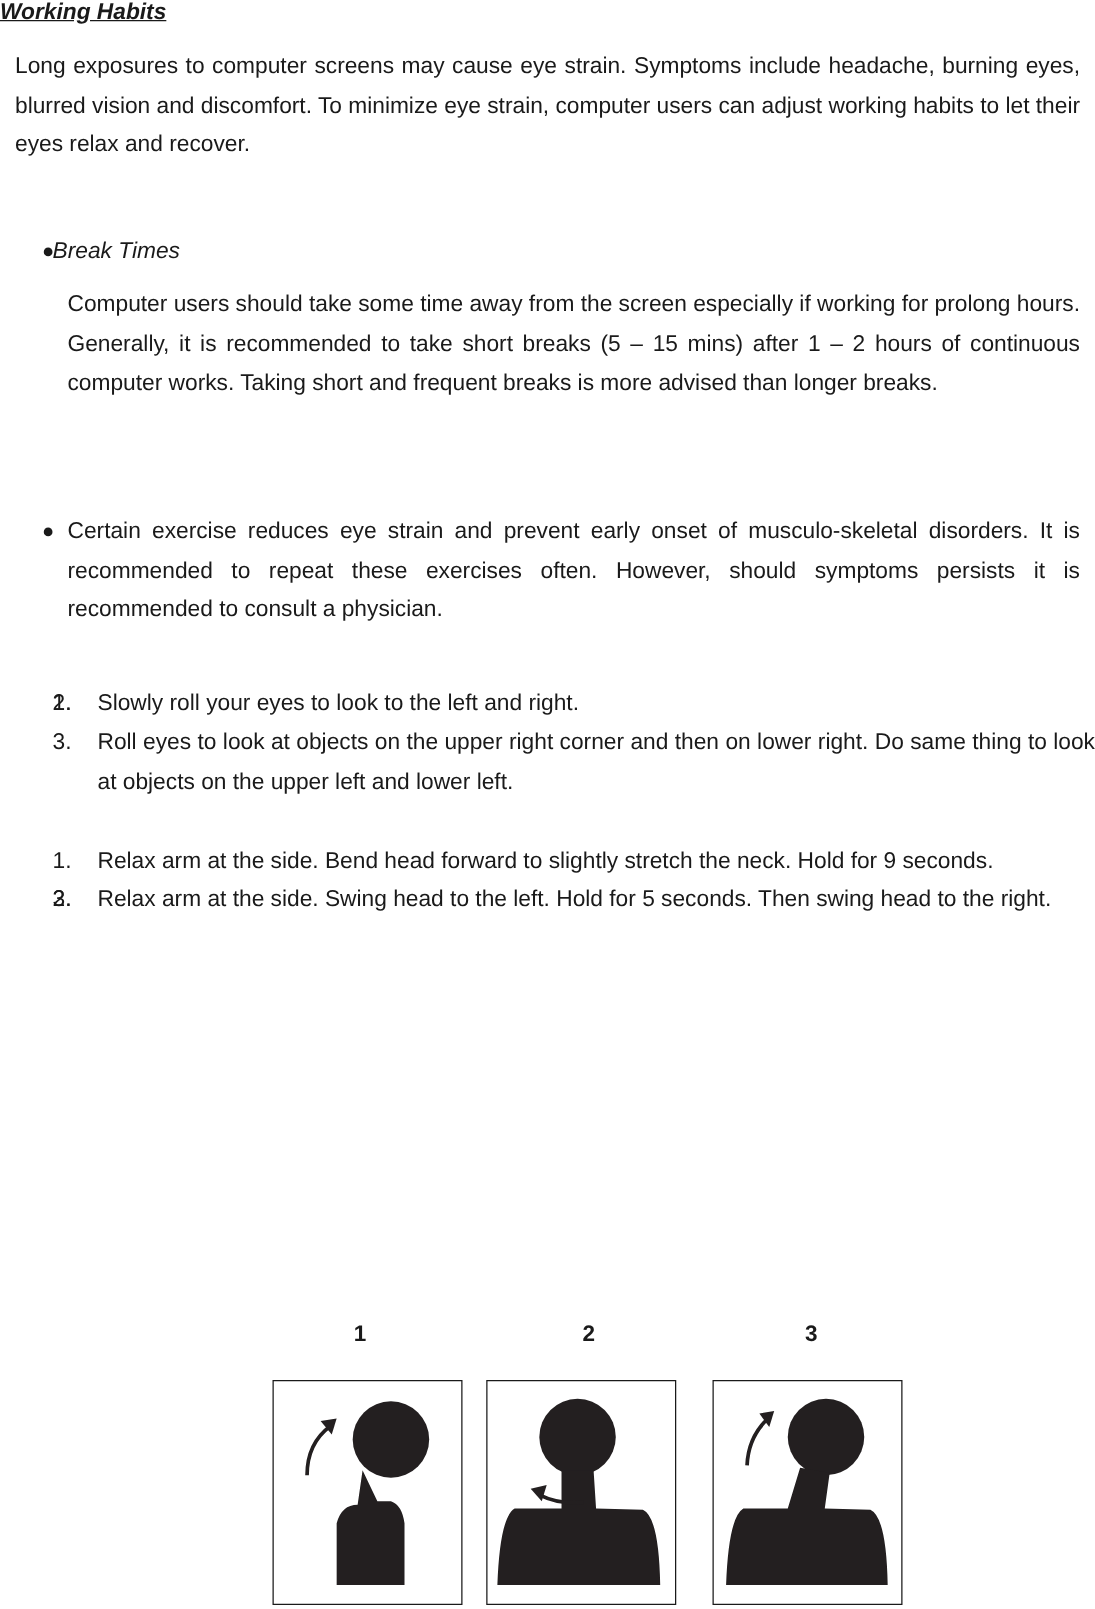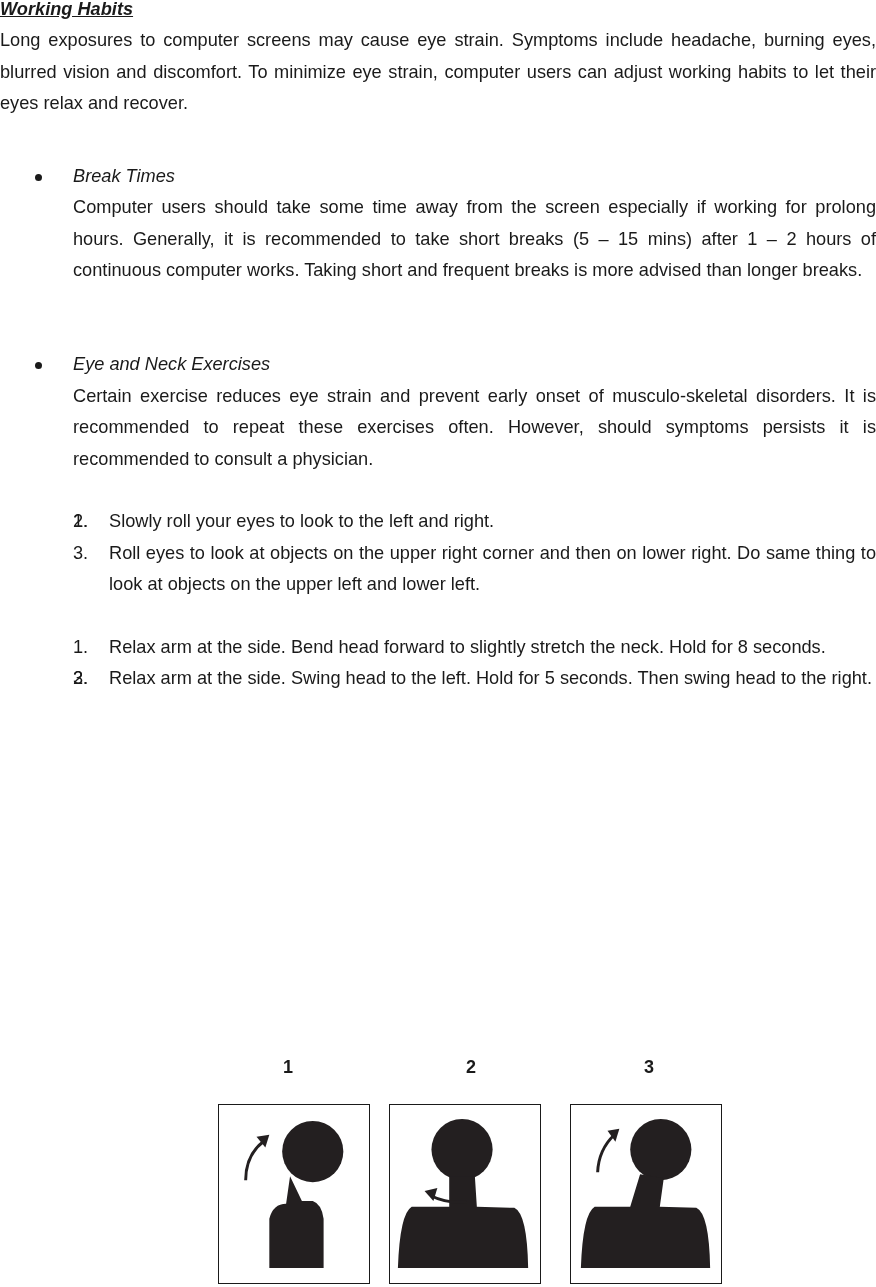--- a/index.html
+++ b/index.html
@@ -3,23 +3,23 @@
 <meta charset="utf-8">
 <style>
   html, body { margin: 0; padding: 0; background: #ffffff; }
   body {
     width: 876px; height: 1287px; overflow: hidden; position: relative;
     font-family: "Liberation Sans", "DejaVu Sans", sans-serif;
     color: #1a1a1a; font-size: 18.2px; line-height: 31.4px;
   }
   .page { position: absolute; left: 0; top: -6px; width: 876px; }
   .title { font-weight: bold; font-style: italic; text-decoration: underline; margin: 0; }
-  .just { text-align: justify; margin: 0; }
+  .just { text-align: justify; margin: 12px; }
   .gap { height: 31.4px; }
-  .bullet { position: relative; padding-left: 73px; padding-right: 0; margin: 0; }
+  .bullet { position: relative; padding-left: 42px; padding-right: 0; margin: 0; }
   .bullet .dot { position: absolute; left: 35px; top: 13px; width: 7px; height: 7px; background: #1a1a1a; border-radius: 50%; }
   .bhead { font-style: italic; margin: 0; }
   .olist { list-style: none; margin: 0; padding: 0; }
   .olist li { position: relative; padding-left: 36px; text-align: justify; }
   .olist li .num { position: absolute; left: 0; top: 0; }
   .figrow { position: absolute; top: 1052px; left: 0; width: 876px; height: 235px; }
   .figlabel { position: absolute; top: 0; font-weight: bold; font-size: 18px; }
   .figbox { position: absolute; top: 52px; width: 152px; height: 180px; border: 1.5px solid #1a1a1a; box-sizing: border-box; background: #fff; }
   .figbox svg { width: 100%; height: 100%; display: block; }
 </style>
@@ -36,33 +36,32 @@
     <span class="dot"></span>
     <p class="bhead">Break Times</p>
     <p class="just">Computer users should take some time away from the screen especially if working for prolong hours. Generally, it is recommended to take short breaks (5 – 15 mins) after 1 – 2 hours of continuous computer works. Taking short and frequent breaks is more advised than longer breaks.</p>
   </div>
   <div class="gap"></div>
 
   <div class="gap"></div>
 
   <div class="bullet">
     <span class="dot"></span>
-    <p class="bhead">Eye and Neck Exercises</p>
     <p class="just">Certain exercise reduces eye strain and prevent early onset of musculo-skeletal disorders. It is recommended to repeat these exercises often. However, should symptoms persists it is recommended to consult a physician.</p>
     <div class="gap"></div>
 
     <ol class="olist">
       <li><span class="num">1.</span></li>
       <li><span class="num">2.</span><span>Slowly roll your eyes to look to the left and right.</span></li>
       <li><span class="num">3.</span><span>Roll eyes to look at objects on the upper right corner and then on lower right. Do same thing to look at objects on the upper left and lower left.</span></li>
     </ol>
     <div class="gap"></div>
 
     <ol class="olist">
-      <li><span class="num">1.</span><span>Relax arm at the side. Bend head forward to slightly stretch the neck. Hold for 8 seconds.</span></li>
+      <li><span class="num">1.</span><span>Relax arm at the side. Bend head forward to slightly stretch the neck. Hold for 9 seconds.</span></li>
       <li><span class="num">2.</span></li>
       <li><span class="num">3.</span><span>Relax arm at the side. Swing head to the left. Hold for 5 seconds. Then swing head to the right.</span></li>
     </ol>
   </div>
 </div>
 
 <div class="figrow">
   <span class="figlabel" style="left:283px">1</span>
   <span class="figlabel" style="left:466px">2</span>
   <span class="figlabel" style="left:644px">3</span>

